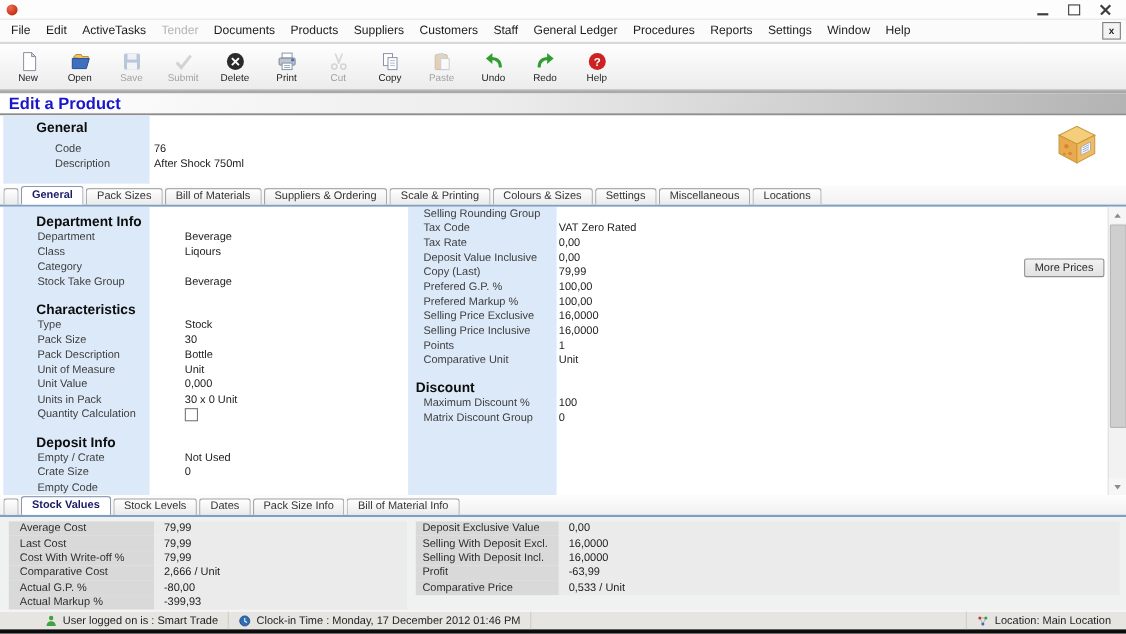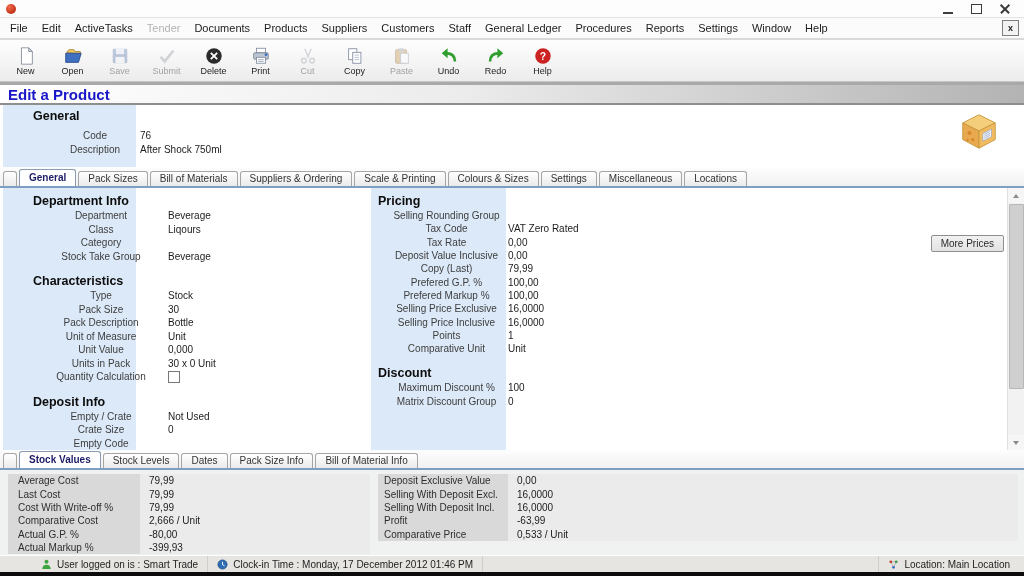--- a/index.html
+++ b/index.html
@@ -44,21 +44,21 @@
   
   .page-header{height:18px;background:linear-gradient(100deg,#ffffff 0%,#ececec 45%,#b3b3b3 100%);
     border-bottom:2px solid #8e8e8e;display:flex;align-items:center;padding-left:8px;flex:none;}
   .page-title{font-size:15px;font-weight:bold;color:#1a17c8;}
 
   
   .general-panel{height:63px;position:relative;background:#fff;flex:none;}
   .gp-band{position:absolute;left:3px;top:0;bottom:1px;width:133px;background:#dce9f8;}
   .gen-heading{position:absolute;left:33px;top:4px;font-size:12.5px;font-weight:bold;color:#0d0d0d;}
   .general-rows{position:absolute;left:0;top:23px;right:60px;}
-  .frow{display:flex;align-items:center;height:14px;font-size:10px;text-align:center;}
+  .frow{display:flex;align-items:center;height:14px;font-size:10px;}
   .frow .lbl{color:#3d3d3d;box-sizing:border-box;flex:none;}
   .frow .val{color:#1c1c1c;white-space:nowrap;}
   .frow.gen .lbl{width:140px;padding-left:50px;}
   .package{position:absolute;right:24px;top:5px;width:42px;height:44px;}
 
   
   .tabstrip{height:18px;background:linear-gradient(#fdfdfd,#f1f1f1);border-bottom:2px solid #7d9fc4;
     display:flex;align-items:flex-end;padding-left:3px;gap:2px;flex:none;}
   .tab{font-size:10px;color:#333;background:linear-gradient(#ffffff,#eaeaea);border:1px solid #a5a5a5;border-bottom:none;
     border-radius:3px 3px 0 0;height:14px;line-height:14px;padding:0 9px;white-space:nowrap;}
@@ -368,21 +368,20 @@
         <div class="frow left">
           <span class="lbl">Crate Size</span>
           <span class="val">0</span>
         </div>
         <div class="frow left">
           <span class="lbl">Empty Code</span>
           <span class="val"></span>
         </div>
       </div>
     <div class="col col-right" id="right-col">
-        <div class="sec-heading">Pricing</div>
         <div class="frow right">
           <span class="lbl">Selling Rounding Group</span>
           <span class="val"></span>
         </div>
         <div class="frow right">
           <span class="lbl">Tax Code</span>
           <span class="val">VAT Zero Rated</span>
         </div>
         <div class="frow right">
           <span class="lbl">Tax Rate</span>

